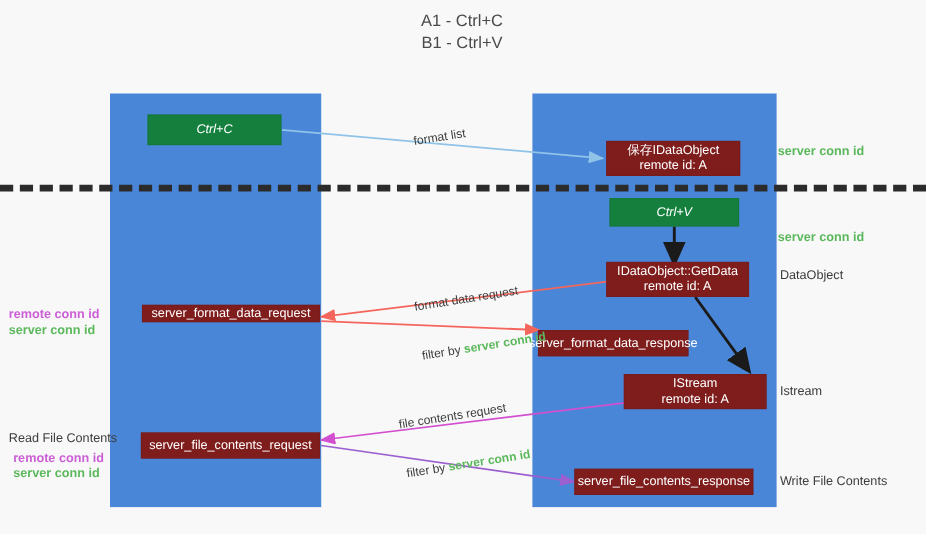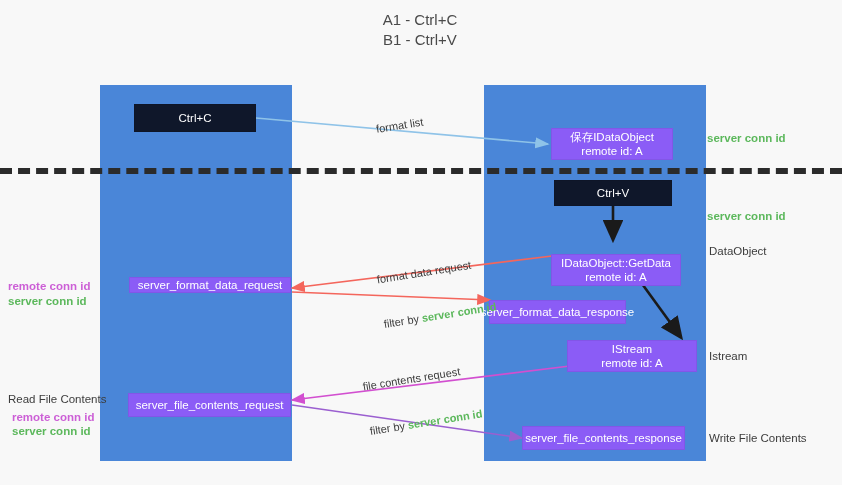--- a/index.html
+++ b/index.html
@@ -52,22 +52,22 @@
     display: flex;
     flex-direction: column;
     align-items: center;
     justify-content: center;
     color: #ffffff;
     font-size: 11.5px;
     line-height: 14px;
     text-align: center;
     border: 1px solid rgba(0,0,0,0.06);
   }
-  .box.green { background: #0f172a; }
-  .box.orange { background: #8b5cf6; }
+  .box.green { background: #15803d; font-style: italic; }
+  .box.orange { background: #7f1d1d; }
   .box .l2 { font-size: 11.5px; }
   .side-label {
     position: absolute;
     font-size: 11.5px;
     line-height: 15px;
     color: #3c3c3c;
     white-space: pre;
   }
   .green-txt { color: #5cb85c; font-weight: bold; }
   .magenta-txt { color: #cc5fd6; font-weight: bold; }
@@ -159,21 +159,21 @@
 
   <div class="box orange" style="left:551px; top:128px; width:122px; height:32px;">
     <div>保存IDataObject</div>
     <div class="l2">remote id: A</div>
   </div>
 
   <div class="box green" style="left:554px; top:180px; width:118px; height:26px;">
     <div>Ctrl+V</div>
   </div>
 
-  <div class="box orange" style="left:551px; top:254px; width:130px; height:32px;">
+  <div class="box orange" style="left:551px; top:238px; width:130px; height:32px;">
     <div>IDataObject::GetData</div>
     <div class="l2">remote id: A</div>
   </div>
 
   <div class="box orange" style="left:489px; top:300px; width:137px; height:24px;">
     <div>server_format_data_response</div>
   </div>
 
   <div class="box orange" style="left:567px; top:340px; width:130px; height:32px;">
     <div>IStream</div>

